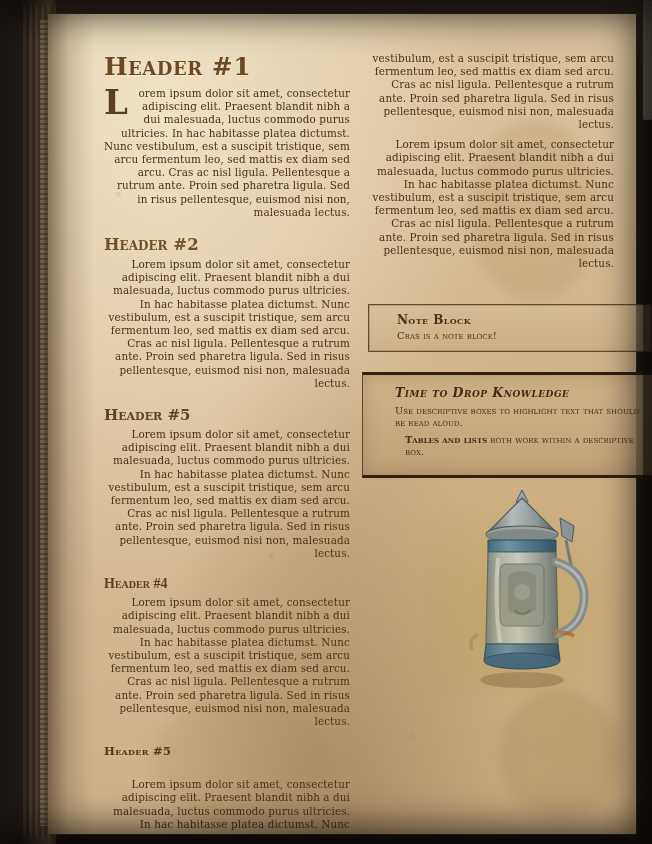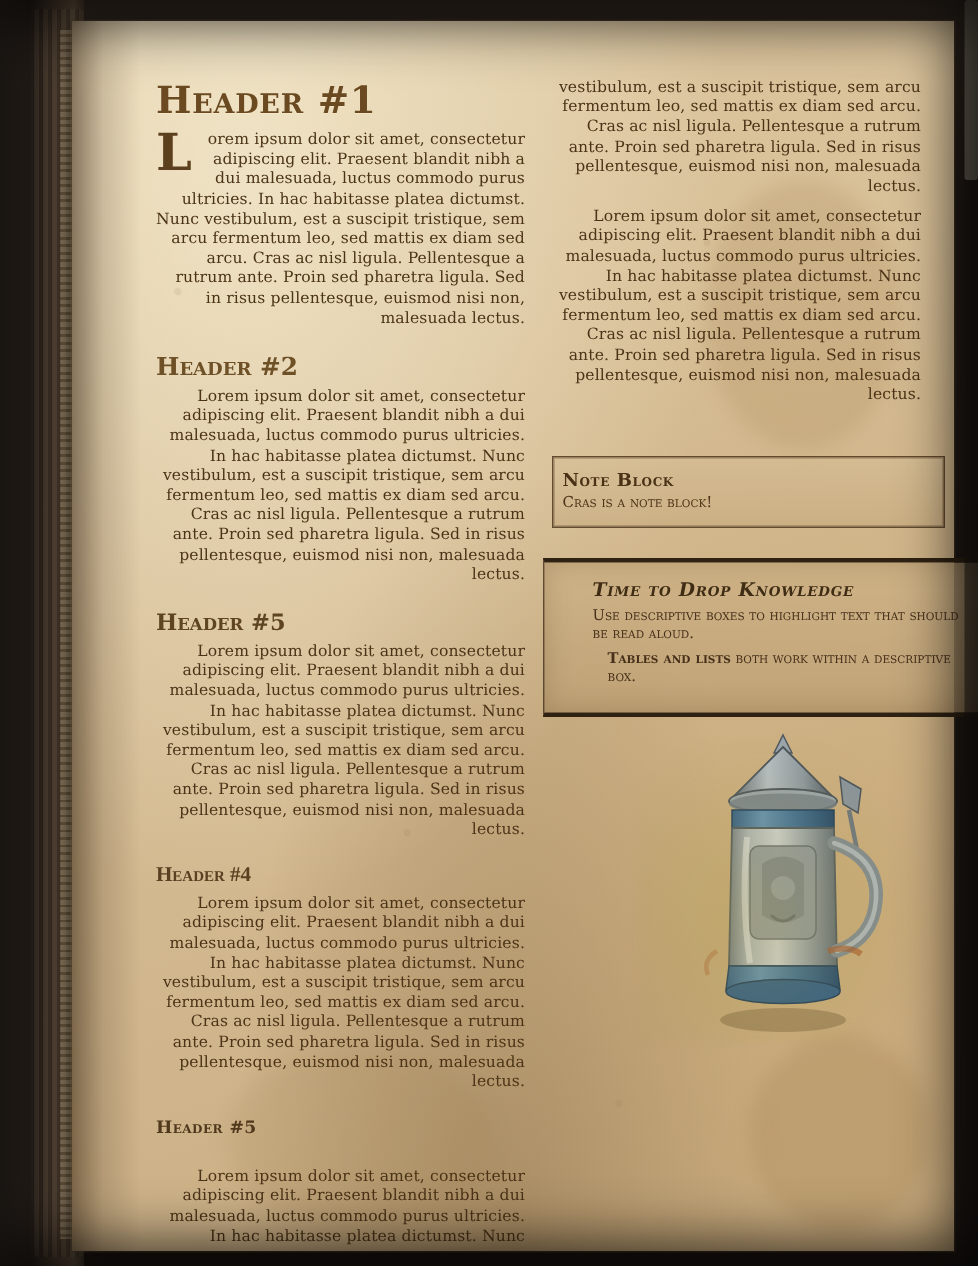--- a/index.html
+++ b/index.html
@@ -199,21 +199,21 @@
     color: #5c3f1c;
     padding: 2px 4px 0 0;
   }
 
   
   .noteblock {
     position: absolute;
     left: 320px;
     top: 290px;
     width: 244px;
-    padding: 8px 10px 10px 6px;
+    padding: 8px 10px 10px 28px;
     background: linear-gradient(180deg, rgba(214,190,150,0.55), rgba(198,170,126,0.55));
     border: 1px solid rgba(70,48,24,0.8);
     box-shadow: inset 0 0 0 1px rgba(120,92,56,0.35);
   }
   .noteblock .nb-title {
     font-family: "DejaVu Serif", serif;
     font-weight: 700;
     font-size: 12px;
     font-variant: small-caps;
     color: #4a3217;

